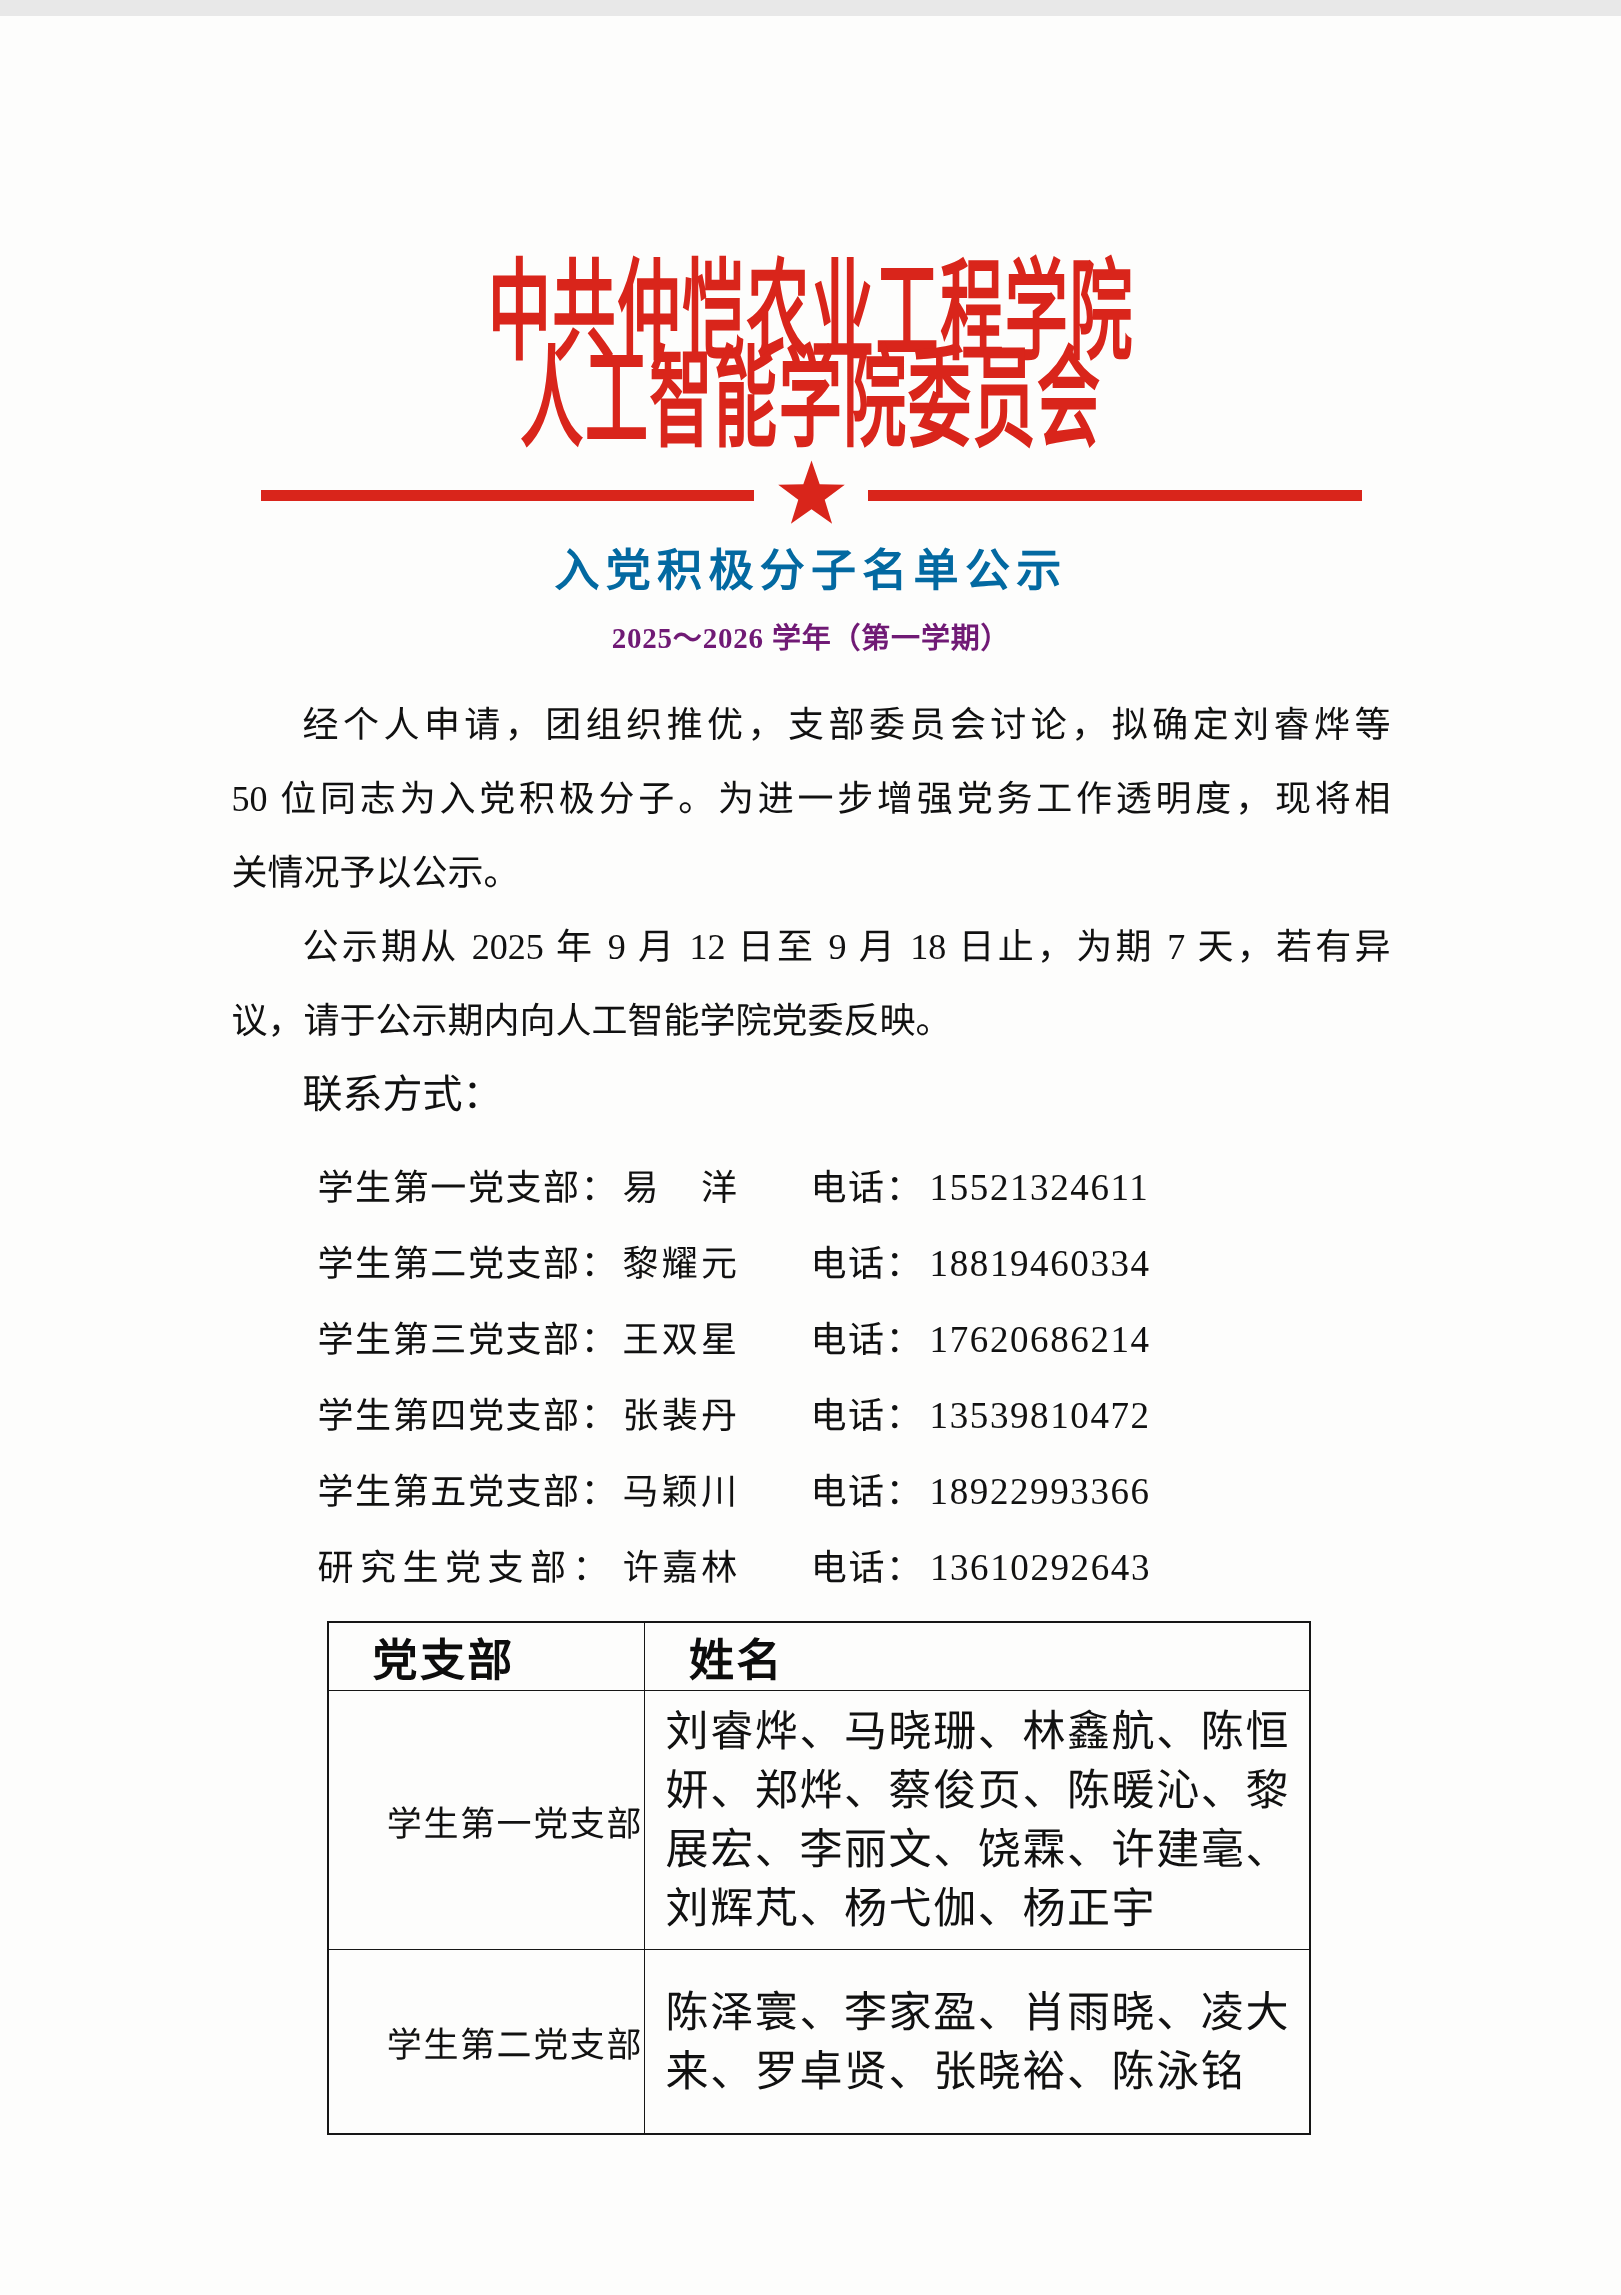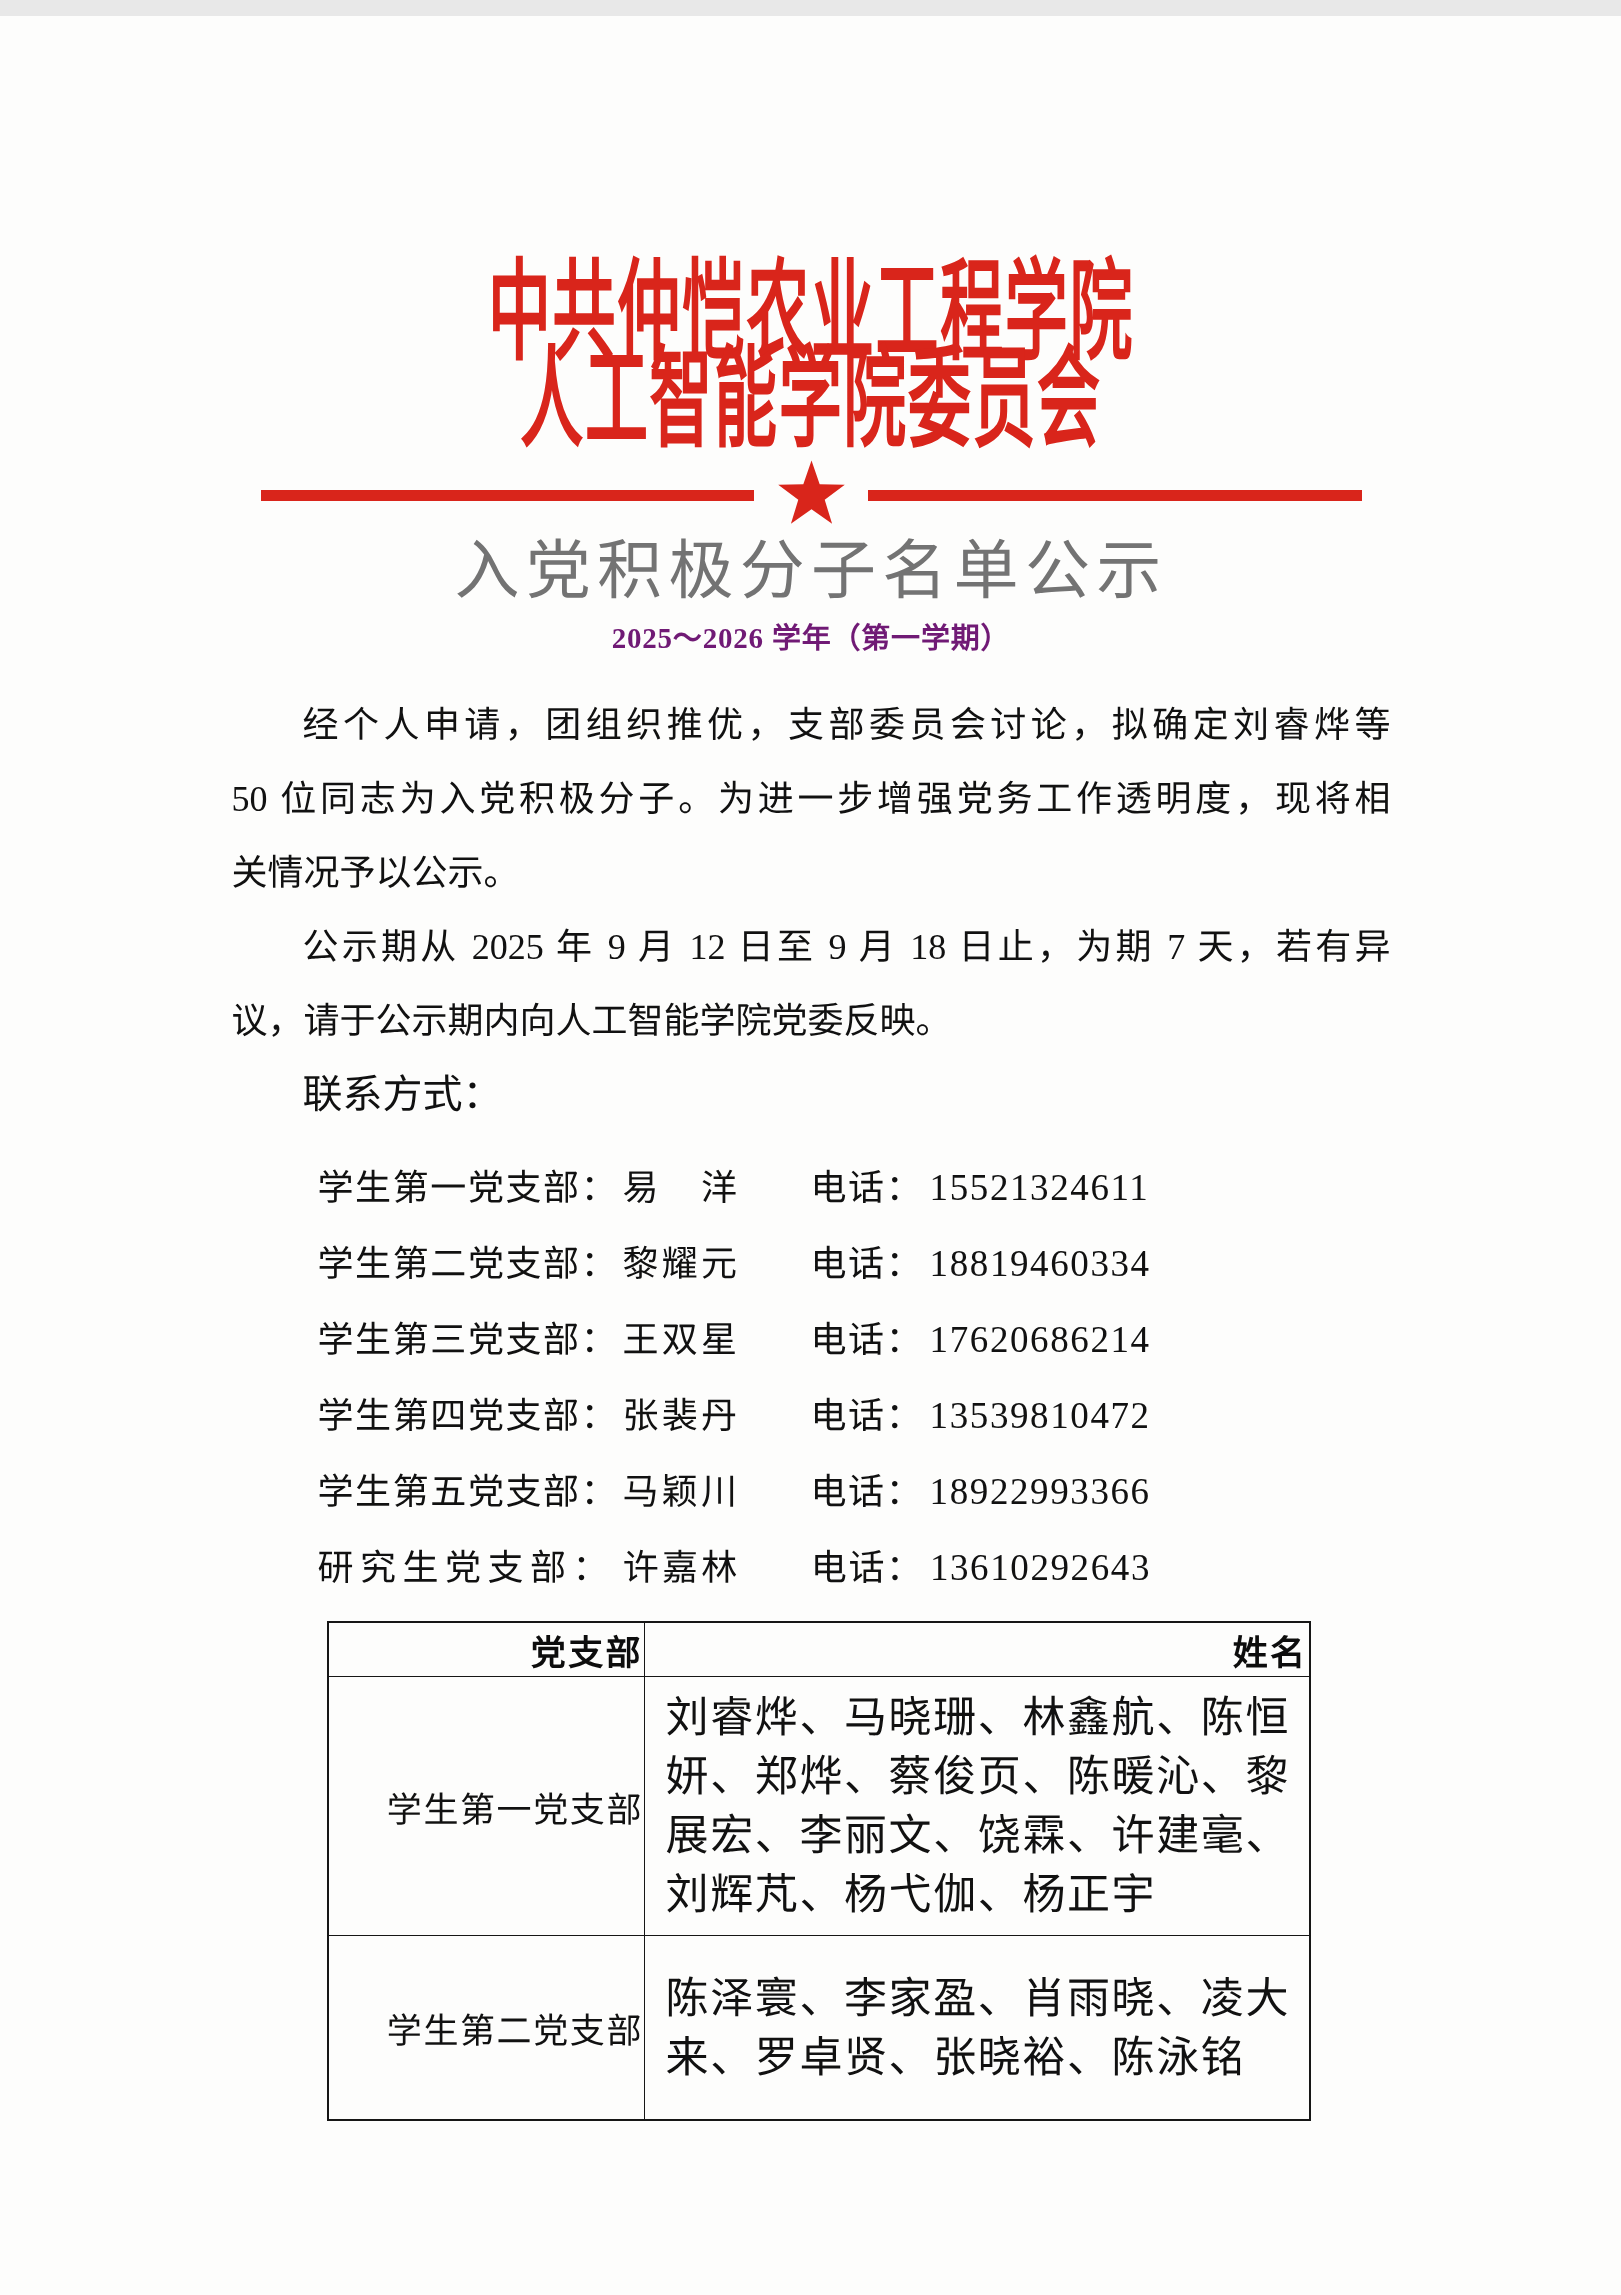--- a/index.html
+++ b/index.html
@@ -54,25 +54,25 @@
     flex: 0 0 auto;
   }
   .divider svg { display: block; width: 73px; height: 73px; }
   .divider polygon { fill: var(--accent-red, #d9251b); }
 
   
   .doc-title {
     margin: 4.8px 0 0 0;
     text-align: center;
     font-family: "Liberation Sans", sans-serif;
-    font-weight: 400;
-    font-size: 65px;
+    font-weight: 700;
+    font-size: 45px;
     line-height: 67px;
     letter-spacing: 6.3px;
-    color: #737373;
+    color: #0369a1;
   }
   .doc-subtitle {
     margin-top: 17.4px;
     text-align: center;
     font-family: "Liberation Serif", serif;
     font-weight: 700;
     font-size: 29px;
     line-height: 35px;
     letter-spacing: 0.8px;
     color: #701a75;
@@ -141,22 +141,22 @@
     border: 1.6px solid #161616;
     vertical-align: middle;
   }
   .name-table { border: 2.4px solid #161616; }
   .col-branch { width: 317px; }
   .col-names  { width: 665px; }
   .name-table th {
     height: 48px;
     font-family: "Liberation Sans", sans-serif;
     font-weight: 700;
-    font-size: 35px;
-    text-align: right;
+    font-size: 45px;
+    text-align: left;
     letter-spacing: 2.4px;
     color: #0d0d0d;
     padding-left: 44px;
   }
   .name-table td.branch-cell {
     text-align: right;
     font-size: 35px;
     letter-spacing: 1.6px;
   }
   .name-table td.names-cell {

